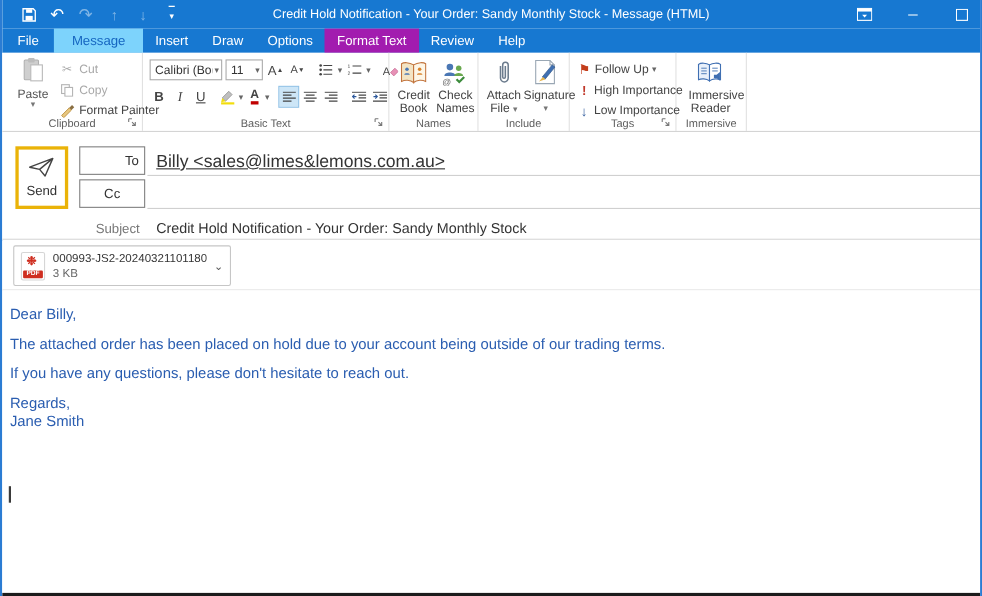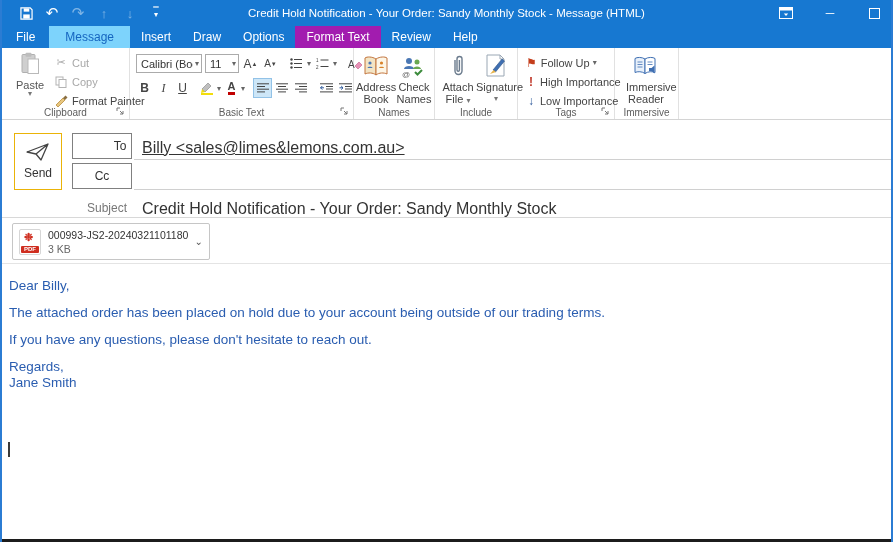--- a/index.html
+++ b/index.html
@@ -71,30 +71,30 @@
   .tag-col { position:absolute; left:8px; top:6px; display:flex; flex-direction:column; gap:2px; }
   .g-imm { left:613px; width:64px; }
 
   .flag { color:#c43e1c; font-size:12px; }
   .imp-high { color:#c0392b; font-weight:bold; font-size:12px; width:10px; text-align:center; }
   .imp-low { color:#2b579a; font-size:12px; width:10px; text-align:center; }
 
   
   .msgheader { position:absolute; top:120px; left:0; right:0; height:98px; background:#fff;
                border-bottom:1px solid #d8d8d8; }
-  .send-btn { position:absolute; left:12px; top:13px; width:48px; height:57px; border:1px solid #eab308;
+  .send-btn { position:absolute; left:12px; top:13px; width:48px; height:57px; border:3px solid #eab308;
               display:flex; flex-direction:column; align-items:center; justify-content:center; gap:5px;
               font-size:12px; color:#333; background:#fff; }
   .field-btn { position:absolute; left:70px; width:60px; height:26px; border:1px solid #808080;
                display:flex; align-items:center; justify-content:center; font-size:12px; color:#333; background:#fff; }
   .fline { position:absolute; left:132px; right:0; height:0; border-bottom:1px solid #d0d0d0; }
   .to-value { position:absolute; left:140px; top:19px; font-size:16px; color:#333;
               text-decoration:underline; }
   .subject-label { position:absolute; left:85px; top:81px; font-size:12px; color:#777; }
-  .subject-value { position:absolute; left:140px; top:80px; font-size:16px; color:#333; }
+  .subject-value { position:absolute; left:140px; top:80px; font-size:13px; color:#333; }
 
   
   .attachrow { position:absolute; top:219px; left:0; right:0; height:45px; background:#fff;
                border-bottom:1px solid #e4e4e4; }
   .attach-chip { position:absolute; left:10px; top:4px; width:198px; height:37px; border:1px solid #c6c6c6;
                  border-radius:2px; background:#fff; display:flex; align-items:center; padding:0 6px; gap:7px; }
   .pdficon { width:22px; height:26px; border:1px solid #d6d6d6; border-radius:2px; position:relative;
              background:#fff; flex:0 0 auto; }
   .pdficon .swirl { position:absolute; top:1px; left:4px; color:#cf2e20; font-size:11px; font-weight:bold; }
   .pdficon .ptag { position:absolute; bottom:1px; left:1px; right:1px; background:#cf2e20; color:#fff;
@@ -315,21 +315,21 @@
           <svg width="24" height="22" viewBox="0 0 24 22">
               <path d="M12 3 C8 .5 3 .5 1 2 v16 c3-1.5 8-1.5 11 1 z" fill="#f3e4c4" stroke="#c2743d"></path>
               <path d="M12 3 c4-2.5 9-2.5 11-1 v16 c-3-1.5-8-1.5-11 1 z" fill="#fdf6e7" stroke="#c2743d"></path>
               <circle cx="6" cy="7" r="1.6" fill="#4a77b4"></circle>
               <path d="M3.5 12c0-1.8 5-1.8 5 0z" fill="#4a77b4"></path>
               <circle cx="17.5" cy="7" r="1.6" fill="#d9822b"></circle>
               <path d="M15 12c0-1.8 5-1.8 5 0z" fill="#d9822b"></path>
             </svg>
         </div>
         <div class="blabel">
-          <div>Address</div>
+          <div>Credit</div>
           <div>Book</div>
         </div>
       </div>
       <div class="bigbtn" style="left:40px;">
         <div class="bicon">
           <svg width="24" height="22" viewBox="0 0 24 22">
               <circle cx="7" cy="5" r="3" fill="#4a77b4"></circle>
               <path d="M2 13c0-4 10-4 10 0z" fill="#4a77b4"></path>
               <circle cx="15" cy="6" r="2.5" fill="#6aa84f"></circle>
               <path d="M11 13c0-3.4 8-3.4 8 0z" fill="#6aa84f"></path>

